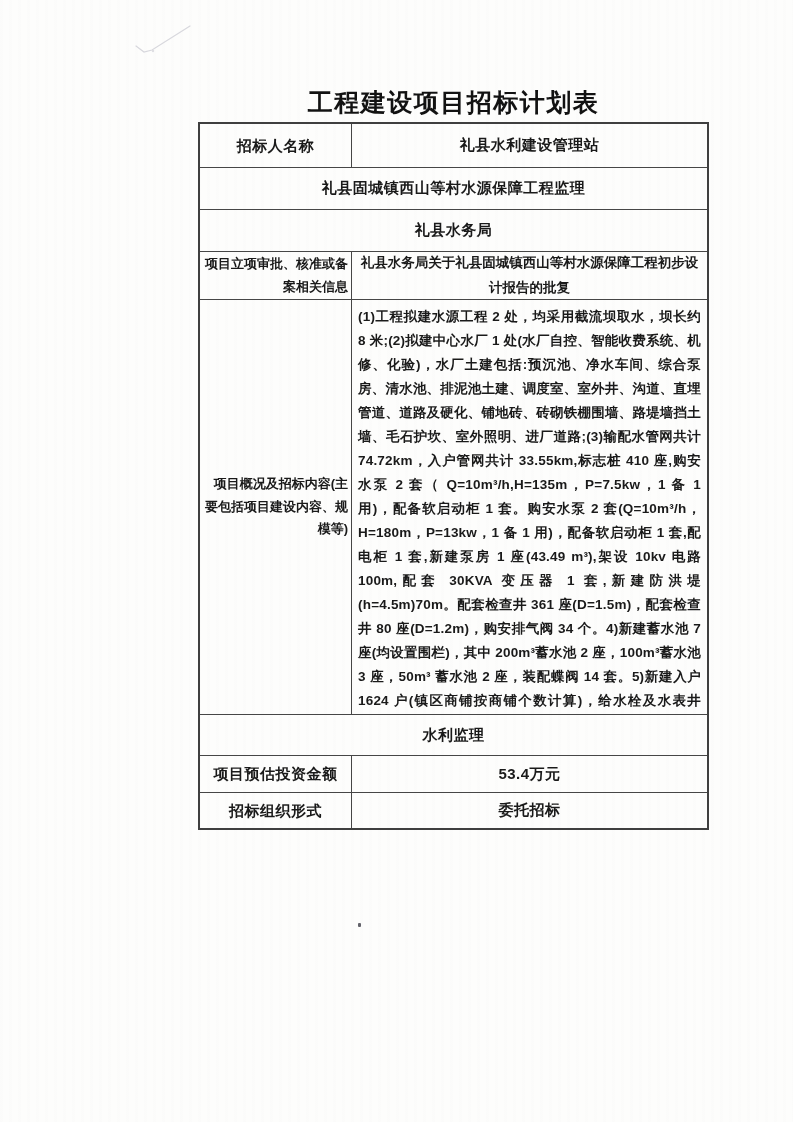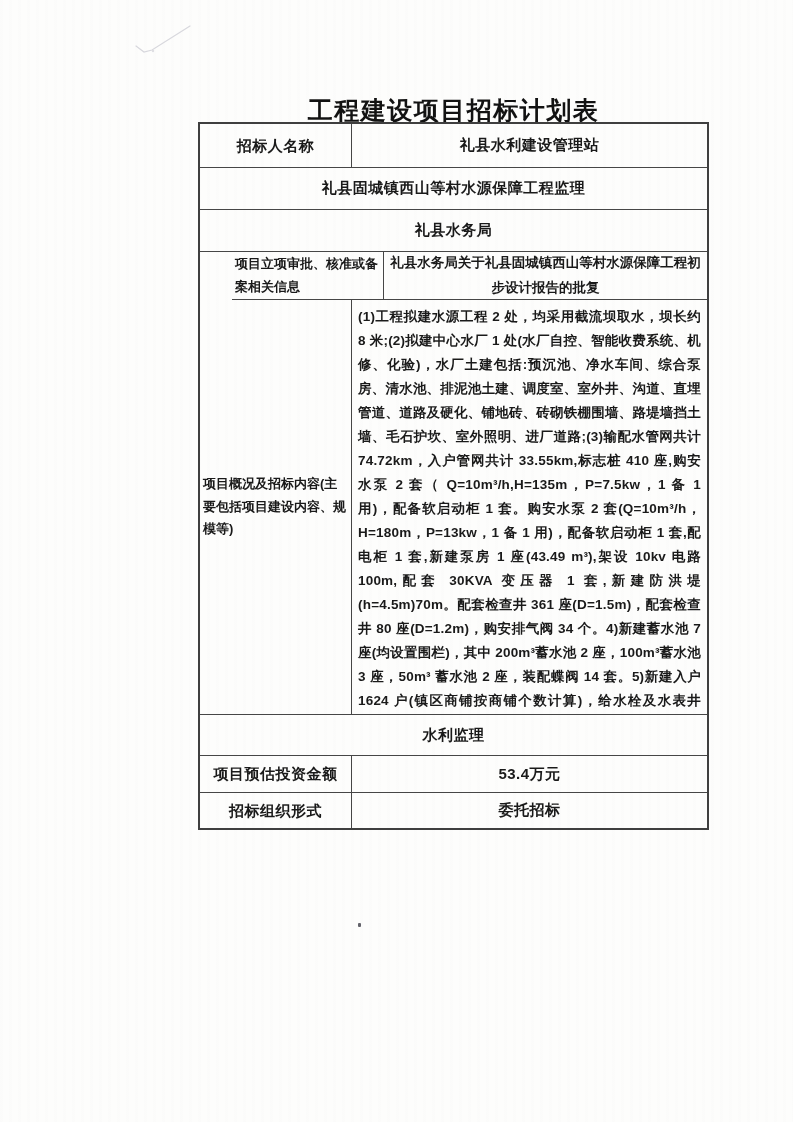--- a/index.html
+++ b/index.html
@@ -10,35 +10,34 @@
     background-image:repeating-linear-gradient(90deg, rgba(120,120,130,0.012) 0 3px, rgba(255,255,255,0) 3px 9px);
     font-family:"Liberation Sans", sans-serif;
     color:#161616;
     overflow:hidden;
   }
   .doc-title{
     position:absolute;top:86px;left:198px;width:511px;
     text-align:center;
     font-size:25px;font-weight:700;letter-spacing:1.5px;
     color:#121212;
-    margin-top:8px;
   }
   .bid-table{
     position:absolute;top:122px;left:198px;width:511px;
     border:2px solid #3f3f3f;
     box-sizing:border-box;
     background:transparent;
   }
   .trow{display:flex;box-sizing:border-box;border-bottom:1.5px solid #464646;}
   .trow:last-child{border-bottom:none;}
   .cell{box-sizing:border-box;display:flex;align-items:center;justify-content:center;}
   .lbl{
     width:152px;min-width:152px;
     border-right:1.5px solid #464646;
-    text-align:left;
+    text-align:right;
     font-size:15px;font-weight:700;letter-spacing:0.5px;
     padding:0 3px;
     line-height:1.55;
     color:#1a1a1a;
   }
   .lbl.small{font-size:13px;letter-spacing:0;line-height:1.75;}
   .val{
     flex:1;text-align:center;
     font-size:15px;font-weight:700;letter-spacing:0.5px;
     padding:10px 6px;line-height:1.5;
@@ -47,21 +46,21 @@
   .val.mid{font-size:13.5px;letter-spacing:0;line-height:1.8;}
   .val.para{
     display:block;
     text-align:justify;
     font-size:13.5px;font-weight:700;letter-spacing:0.2px;
     line-height:24px;
     padding:5px 6px 2px 6px;
     overflow:hidden;
   }
   
-  .r1{height:44px;} .r2{height:42px;} .r3{height:42px;} .r4{height:48px;margin-left:32px;}
+  .r1{height:44px;} .r2{height:42px;} .r3{height:42px;} .r4{height:48px;}
   .r5{height:415px;} .r6{height:41px;} .r7{height:37px;} .r8{height:35px;}
   .artifact-check{position:absolute;left:128px;top:14px;opacity:0.8;}
   .artifact-dot{
     position:absolute;left:358px;top:923px;width:3px;height:4px;
     background:#3c3c46;opacity:0.8;border-radius:1px;
   }
 </style>
 </head>
 <body>
 

